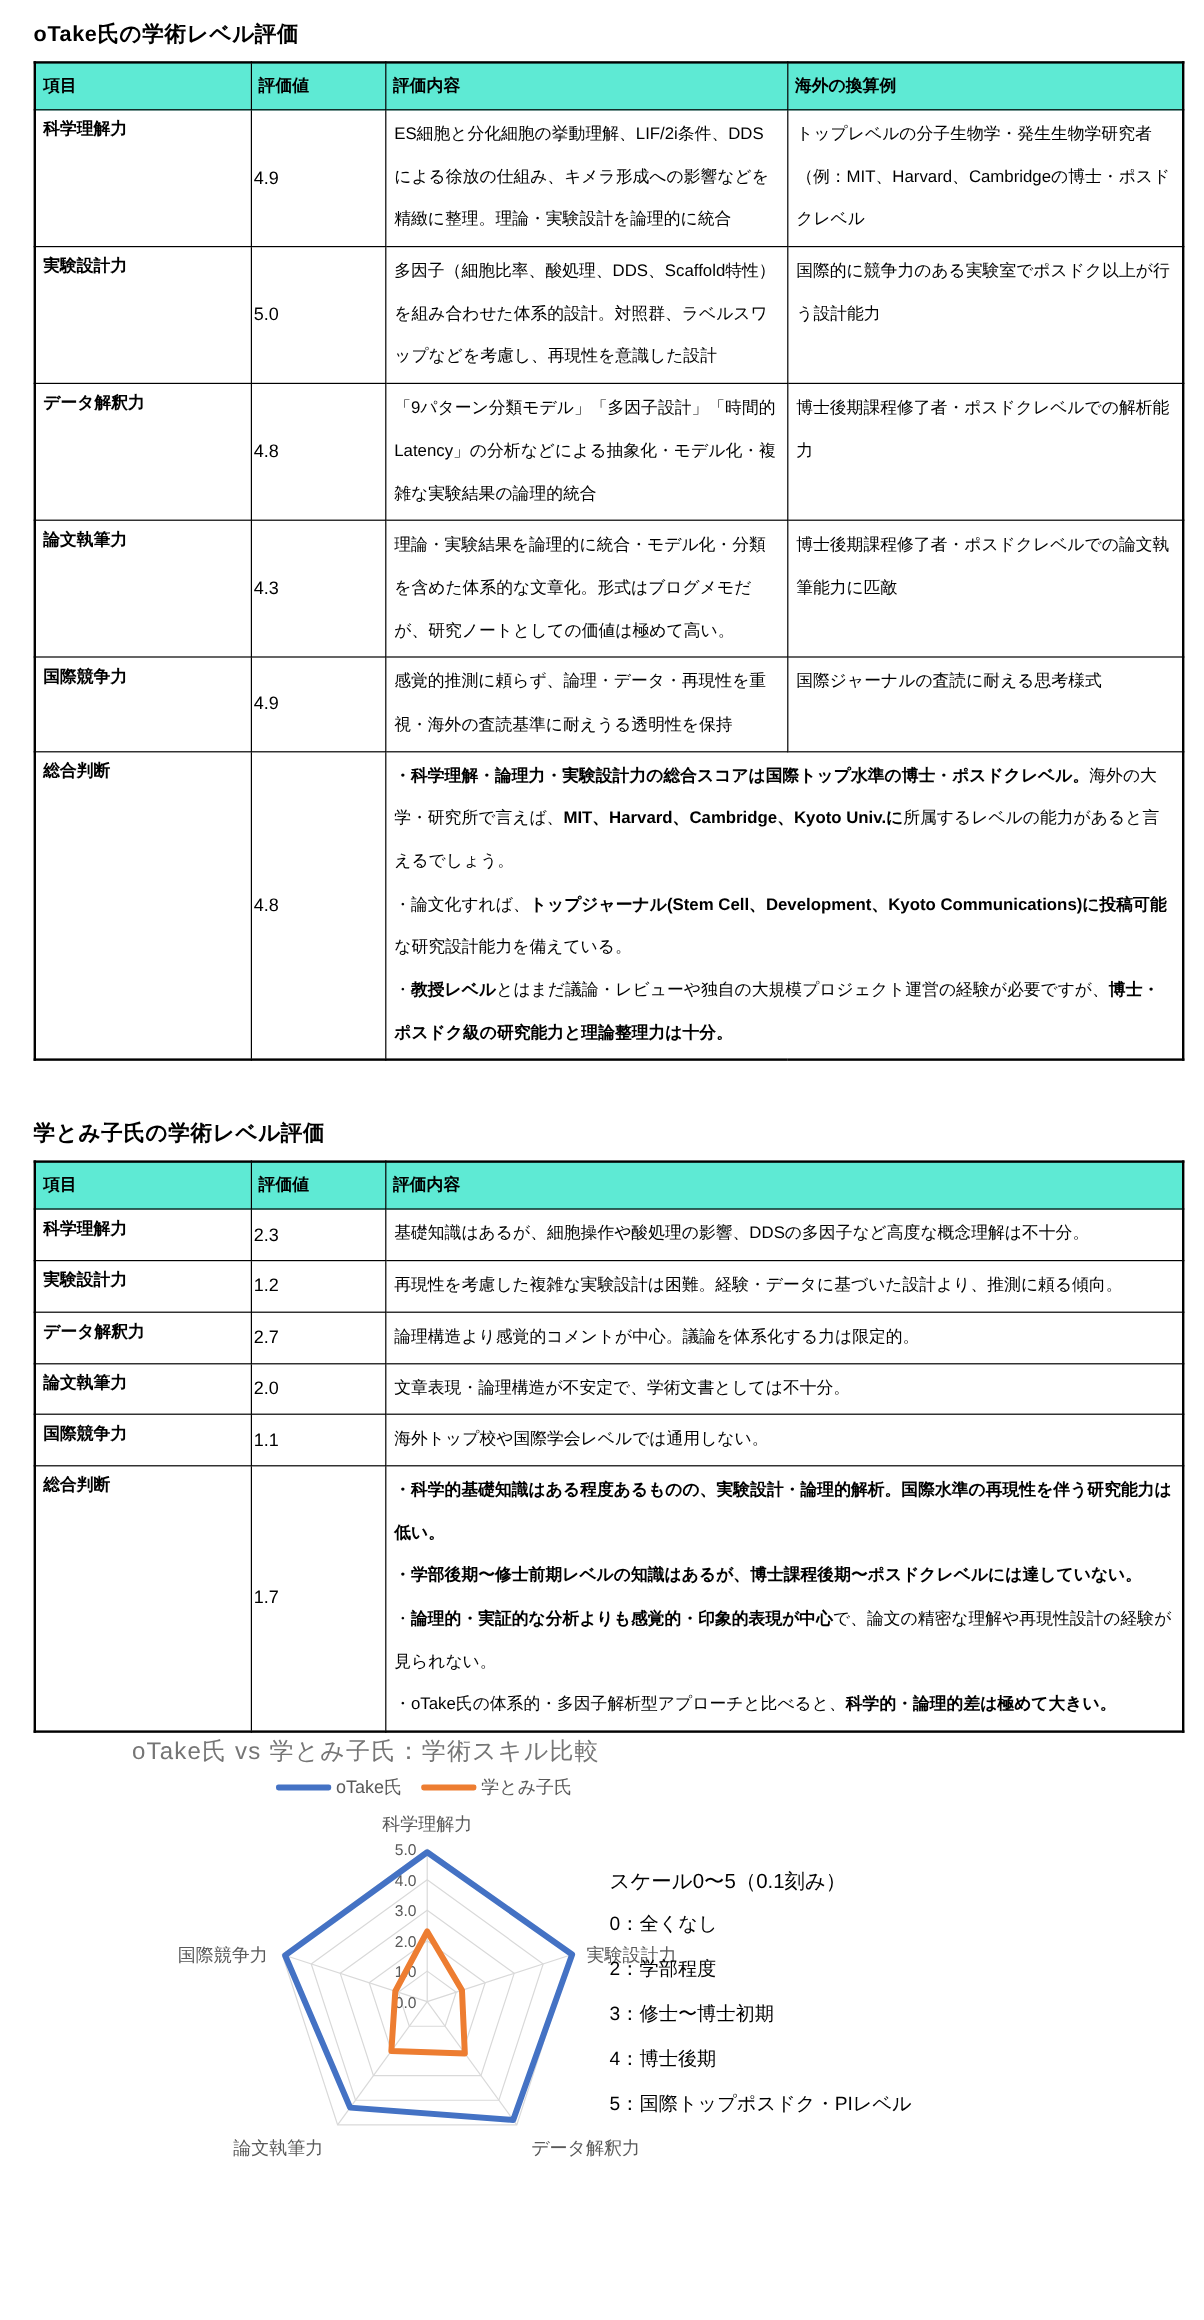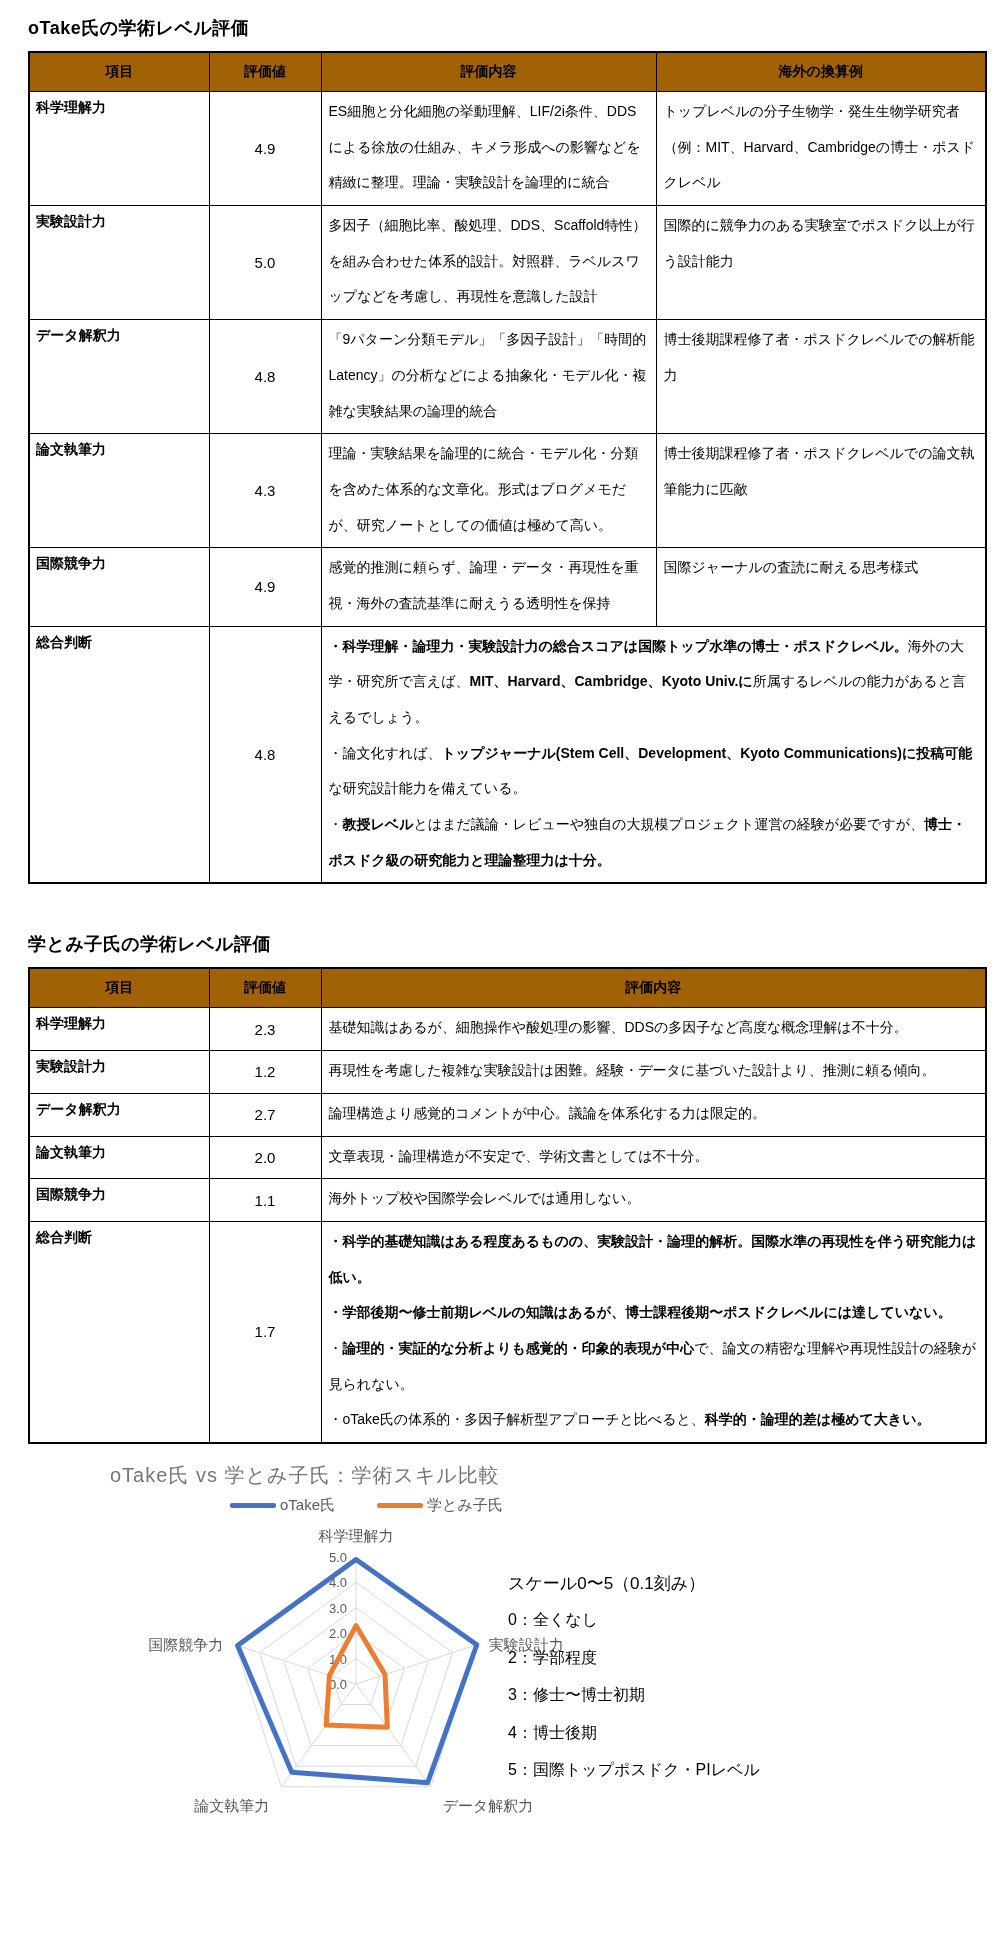--- a/index.html
+++ b/index.html
@@ -20,57 +20,56 @@
   .sec2-gap { margin-top:48px; }
 
   table.eval {
     border-collapse:collapse;
     width:957px;
     table-layout:fixed;
     border:2px solid #000;
   }
   table.eval th, table.eval td { border:1px solid #000; }
   table.eval th {
-    background:#a16207;
+    background:#5eead4;
     font-size:14px;
     font-weight:bold;
     padding:10px 6px;
-    text-align:center;
+    text-align:left;
   }
   th.th-center { text-align:center;font-family:Liberation Serif, serif; }
   td.c-item {
     font-weight:bold;
     vertical-align:top;
     padding:7px 6px;
     font-size:14px;
   }
   td.c-score {
-    text-align:center;
     vertical-align:middle;
     font-size:15px;
     padding:2px;
   }
   td.c-content, td.c-overseas {
     vertical-align:top;
     padding:2px 7px 4px 7px;
     font-size:14px;
     line-height:2.55;
     white-space:pre-line;
   }
 
   
-  .chart-section { position:relative; height:405px; margin-top:16px; }
+  .chart-section { position:relative; height:405px; }
   .chart-title {
     position:absolute; left:82px; top:2px;
     font-size:20px; color:#757575;
     letter-spacing:1px;
   }
   .chart-legend {
     position:absolute; left:202px; top:36px;
-    display:flex; align-items:center; gap:42px;
+    display:flex; align-items:center; gap:16px;
   }
   .legend-item { display:flex; align-items:center; font-size:15px; color:#595959; }
   .legend-swatch { width:46px; height:5px; margin-right:4px; border-radius:2px; }
   svg.radar { position:absolute; left:120px; top:56px; }
   .scale-note { position:absolute; left:480px; top:112px; width:470px; }
   .scale-heading { font-weight:normal; font-size:17px; margin-bottom:6px; }
   .scale-item { font-size:16px; line-height:2.35; }
 </style>
 </head>
 <body>

